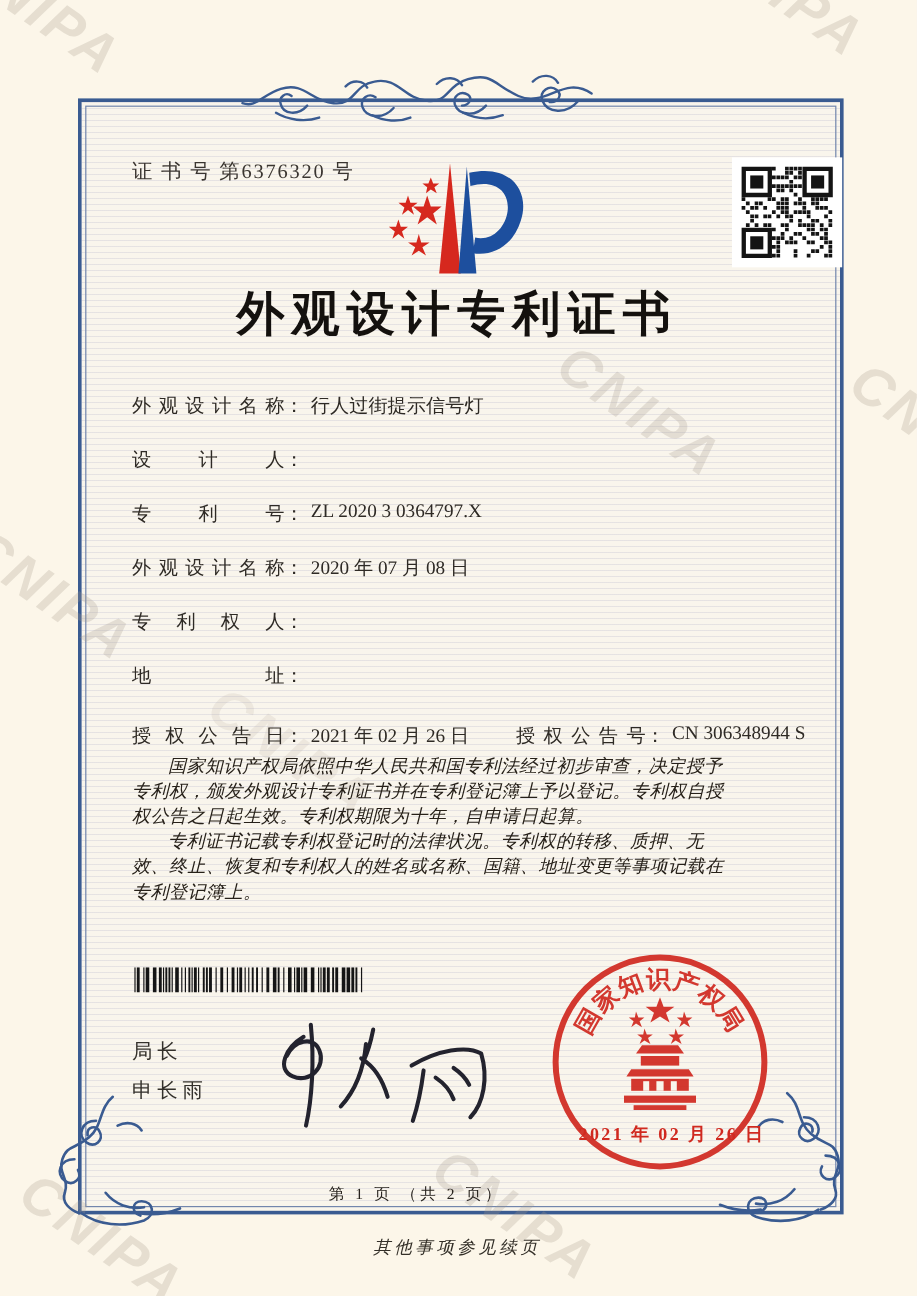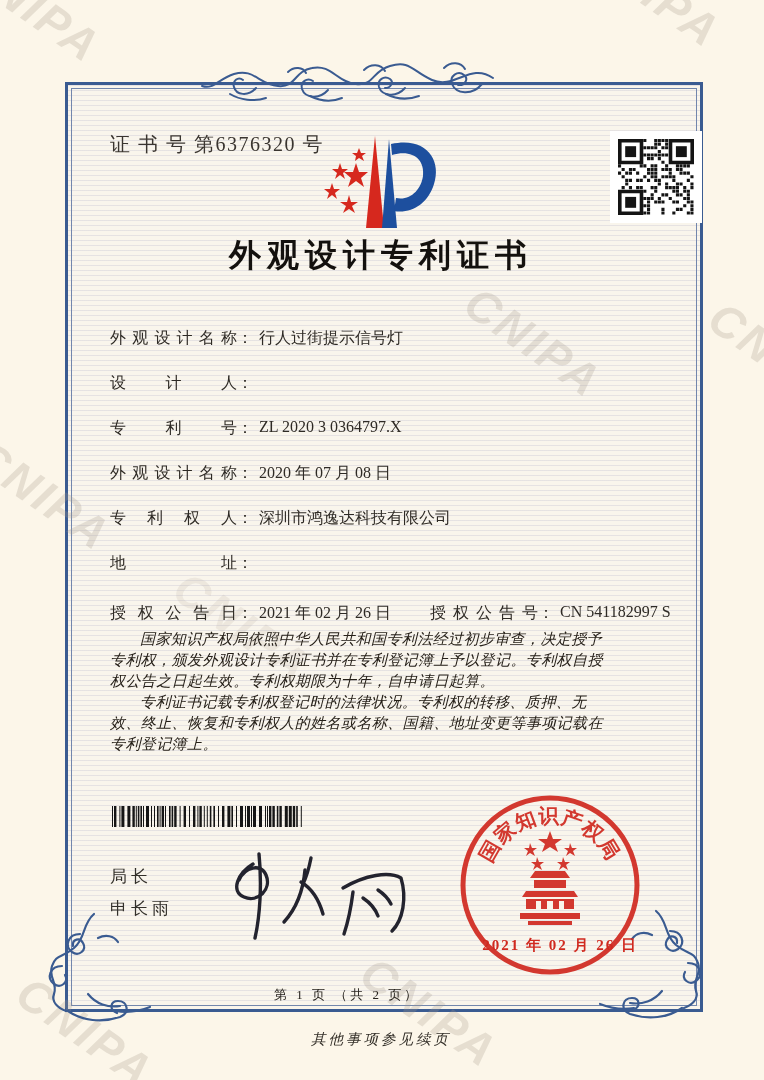--- a/index.html
+++ b/index.html
@@ -28,26 +28,26 @@
         rgba(128,128,178,.16) 0px, rgba(128,128,178,.16) 1px,
         rgba(255,255,255,0) 1px, rgba(255,255,255,0) 5px),
       #f9f5ec;
   }
   .frame-inner{
     position:absolute;inset:3px;
     border:1px solid #7286ad;
   }
   .abs{position:absolute;z-index:3}
   
-  .cert-no{left:110px;top:131px;font-size:20px;letter-spacing:1.5px;color:#3a3530}
+  .cert-no{left:110px;top:131px;font-size:17px;letter-spacing:1.5px;color:#3a3530}
   .logo{left:318px;top:132px}
   .qr{left:610px;top:131px}
   .title{
     left:65px;top:234px;width:632px;text-align:center;
-    font-size:32px;font-weight:700;letter-spacing:6px;color:#14110e;
+    font-size:40px;font-weight:700;letter-spacing:6px;color:#14110e;
   }
   
   .rows{left:110px;top:328px;width:535px;font-size:16px;color:#2e2a25}
   .row{display:flex;align-items:flex-start;height:22px;margin-bottom:23px;position:relative;white-space:nowrap}
   .row.addr{height:44px;margin-bottom:6px}
   .flabel{display:inline-block;width:127px;text-align:justify;text-align-last:justify}
   .colon{display:inline-block;width:16px}
   .fvalue{margin-left:6px}
   .addr-val{font-size:14px;line-height:22px;white-space:normal}
   .pair2{position:absolute;left:320px;top:0;display:flex}
@@ -150,34 +150,33 @@
     <span class="fvalue">ZL 2020 3 0364797.X</span>
   </div>
   <div class="row">
     <span class="flabel">外观设计名称</span>
       <span class="colon">：</span>
     <span class="fvalue">2020 年 07 月 08 日</span>
   </div>
   <div class="row">
     <span class="flabel">专利权人</span>
       <span class="colon">：</span>
-    <span class="fvalue">深圳市鸿逸达科技有限公司</span>
   </div>
   <div class="row addr">
     <span class="flabel">地址</span>
       <span class="colon">：</span>
   </div>
   <div class="row">
     <span class="flabel">授权公告日</span>
       <span class="colon">：</span>
     <span class="fvalue">2021 年 02 月 26 日</span>
     <span class="pair2">
       <span class="flabel">授权公告号</span>
         <span class="colon">：</span>
-      <span class="fvalue">CN 541182997 S</span>
+      <span class="fvalue">CN 306348944 S</span>
     </span>
   </div>
 </div>
 
 <div class="abs paras">
   <p>国家知识产权局依照中华人民共和国专利法经过初步审查，决定授予专利权，颁发外观设计专利证书并在专利登记簿上予以登记。专利权自授权公告之日起生效。专利权期限为十年，自申请日起算。</p>
   <p>专利证书记载专利权登记时的法律状况。专利权的转移、质押、无效、终止、恢复和专利权人的姓名或名称、国籍、地址变更等事项记载在专利登记簿上。</p>
 </div>
 
 <svg class="abs barcode" width="196" height="21" viewBox="0 0 196 21">

